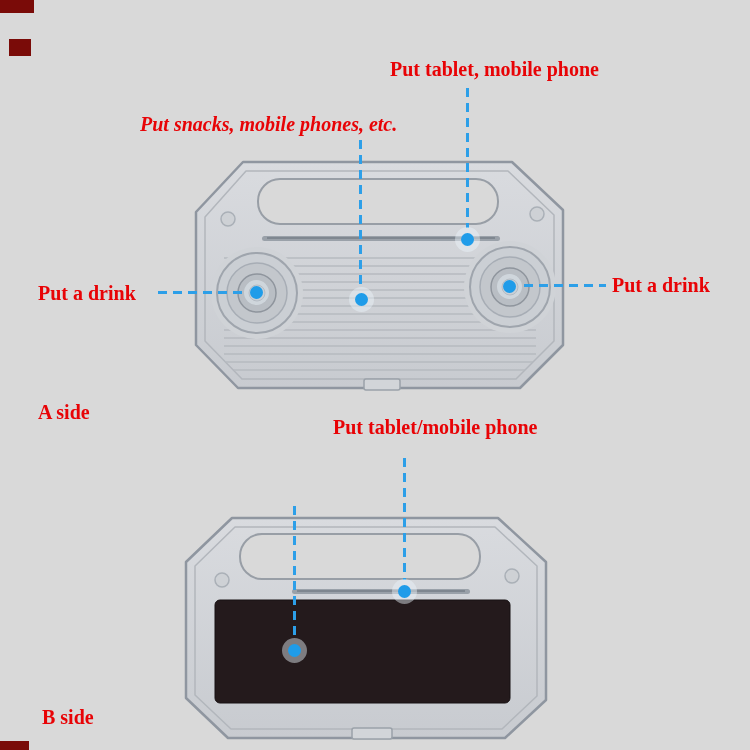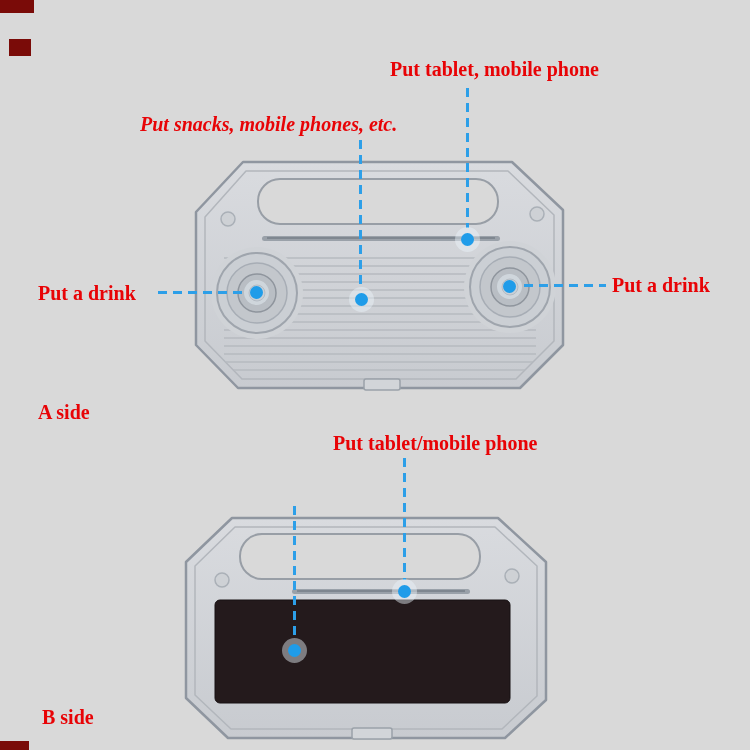--- a/index.html
+++ b/index.html
@@ -93,16 +93,16 @@
   <div class="marker" style="left:250px;top:286px;"></div>
   <div class="marker" style="left:503px;top:280px;"></div>
   <div class="marker" style="left:398px;top:585px;"></div>
   <div class="marker" style="left:288px;top:644px;"></div>
 
   <div class="label" style="left:390px;top:58px;">Put tablet, mobile phone</div>
   <div class="label" style="left:140px;top:113px;font-style:italic;">Put snacks, mobile phones, etc.</div>
   <div class="label" style="left:38px;top:282px;">Put a drink</div>
   <div class="label" style="left:612px;top:274px;">Put a drink</div>
   <div class="label" style="left:38px;top:401px;">A side</div>
-  <div class="label" style="left:333px;top:432px;">Put tablet/mobile phone</div>
+  <div class="label" style="left:333px;top:416px;">Put tablet/mobile phone</div>
   <div class="label" style="left:42px;top:706px;">B side</div>
 
 </div>
 
 </body></html>

